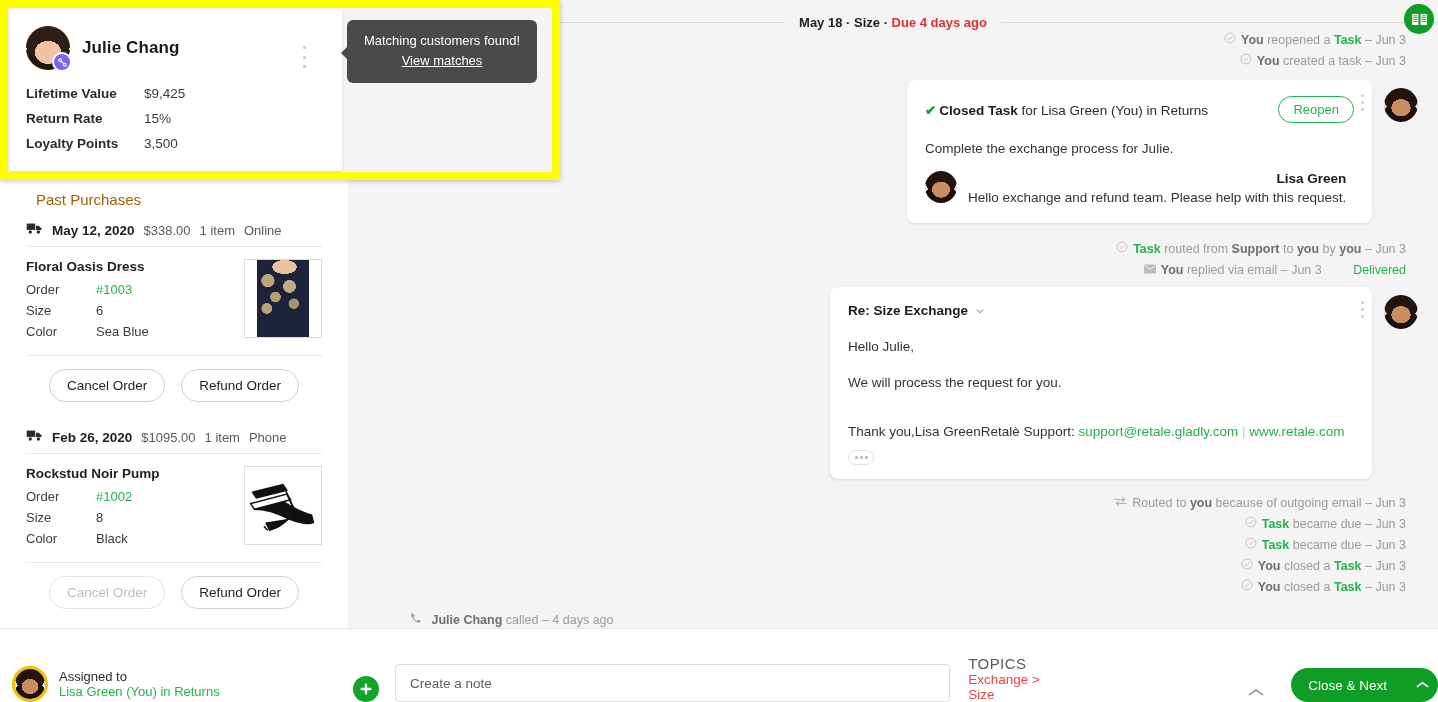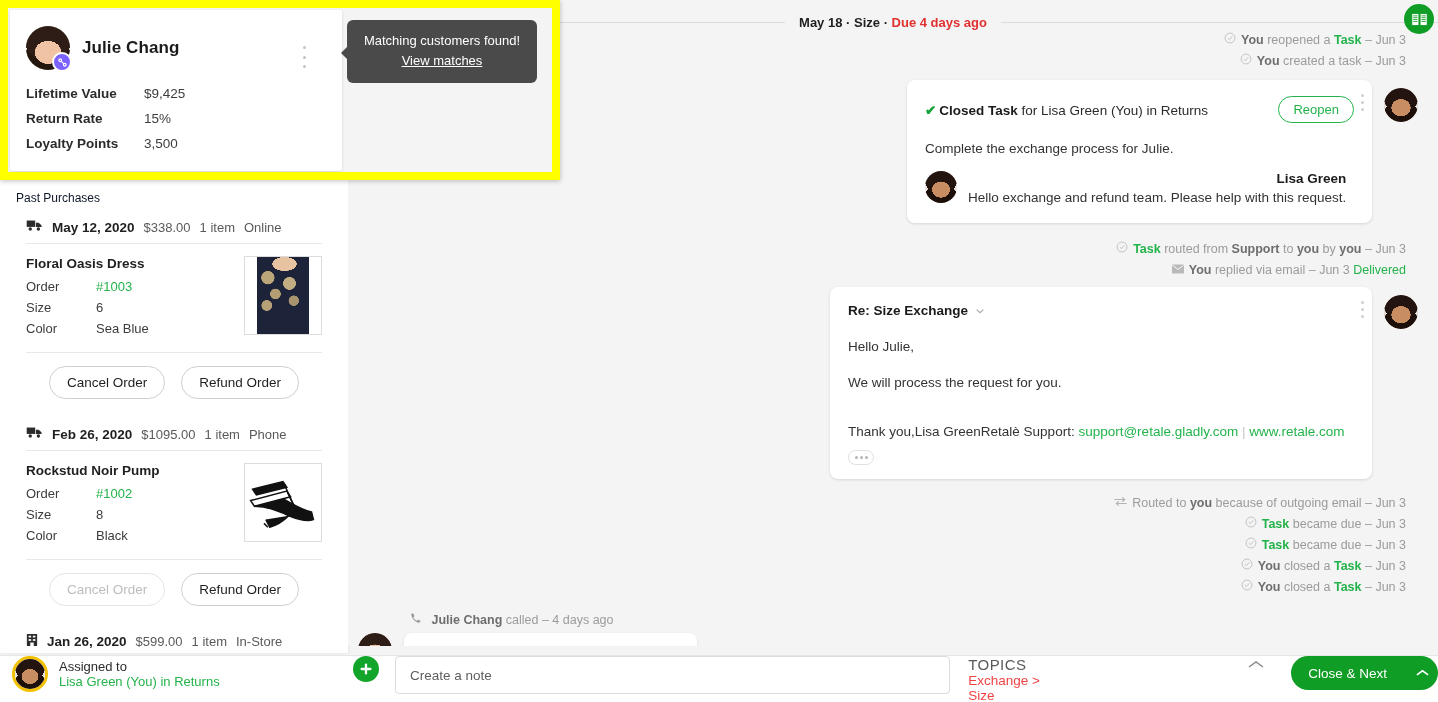--- a/index.html
+++ b/index.html
@@ -63,21 +63,21 @@
     display: flex; flex-direction: column; align-items: center; justify-content: space-between;
     padding: 4px 0;
   }
   .kebab i { width: 3px; height: 3px; border-radius: 50%; background: #c4c4c4; display:block; }
 
   .stats { margin-top: 16px; }
   .stat-row { display: flex; font-size: 13.5px; margin-bottom: 10px; }
   .stat-label { width: 118px; font-weight: bold; color: #2b2b2b; }
   .stat-value { color: #3c3c3c; }
 
-  .past-title { font-size: 12px; color: #0f172a; padding: 16px 0 0 16px; }
+  .past-title { font-size: 15px; color: #a16207; padding: 16px 0 0 36px; }
 
   .purchase { padding: 0 26px; }
   .p-head {
     display: flex; align-items: center; gap: 9px;
     font-size: 13px; padding: 14px 0 8px 0;
   }
   .p-head .date { font-weight: bold; color: #1f1f1f; font-size: 13.5px; }
   .p-head .amt { color: #5a5a5a; }
   .p-head .cnt { color: #5a5a5a; }
   .p-head .chan { color: #5a5a5a; }
@@ -164,21 +164,21 @@
   .date-divider .line { flex: 1 1 auto; height: 1px; background: #dcdcdc; }
   .date-divider .lbl { font-size: 13px; font-weight: bold; color: #1f1f1f; padding: 0 14px; white-space: nowrap; }
   .date-divider .lbl .due { color: #e03131; font-weight: bold; }
 
   .sys-line {
     text-align: right; font-size: 12.5px; color: #9b9b9b;
     padding: 0 32px 0 0; line-height: 21px; white-space: nowrap;
   }
   .sys-line b { color: #6e6e6e; }
   .sys-line .green { color: #23b34a; font-weight: bold; }
-  .sys-line .greenplain { color: #23b34a; }
+  .sys-line .greenplain { color: #23b34a; margin-left: 28px; }
   .sys-line .ico { display: inline-block; margin-right: 5px; color: #c0c0c0; }
 
   .msg-wrap { display: flex; justify-content: flex-end; align-items: flex-start; padding-right: 20px; }
   .card {
     background: #fff; border-radius: 8px; box-shadow: 0 1px 3px rgba(0,0,0,.12);
     position: relative;
   }
   .card .kebab2 {
     position: absolute; right: 8px; top: 14px;
     display: flex; flex-direction: column; gap: 4px; align-items: center;
@@ -231,23 +231,23 @@
 
   
   .book-btn {
     position: absolute; right: 4px; top: 4px; width: 30px; height: 30px;
     background: #0f9d25; border-radius: 50%; display: flex; align-items: center; justify-content: center;
     z-index: 30; cursor: pointer;
   }
 
   
   .bottombar {
-    position: absolute; left: 0; bottom: 0; width: 1438px; height: 47px;
+    position: absolute; left: 0; bottom: 0; width: 1438px; height: 74px;
     background: #fff; border-top: 1px solid #e6e6e6;
-    display: flex; align-items: flex-start; z-index: 20;
+    display: flex; align-items: flex-end; z-index: 20;
   }
   .assigned { display: flex; align-items: center; gap: 11px; padding-left: 12px; width: 348px; }
   .assigned-av {
     width: 36px; height: 36px; border-radius: 50%; border: 3px solid #f2c200;
     overflow: hidden; flex: 0 0 auto; position: relative;
   }
   .assigned-av .face { position:absolute; inset:0; }
   .assigned-txt .t1 { font-size: 13px; color: #2b2b2b; }
   .assigned-txt .t2 { font-size: 13px; color: #23b34a; cursor: pointer; }
   .plus-btn {

